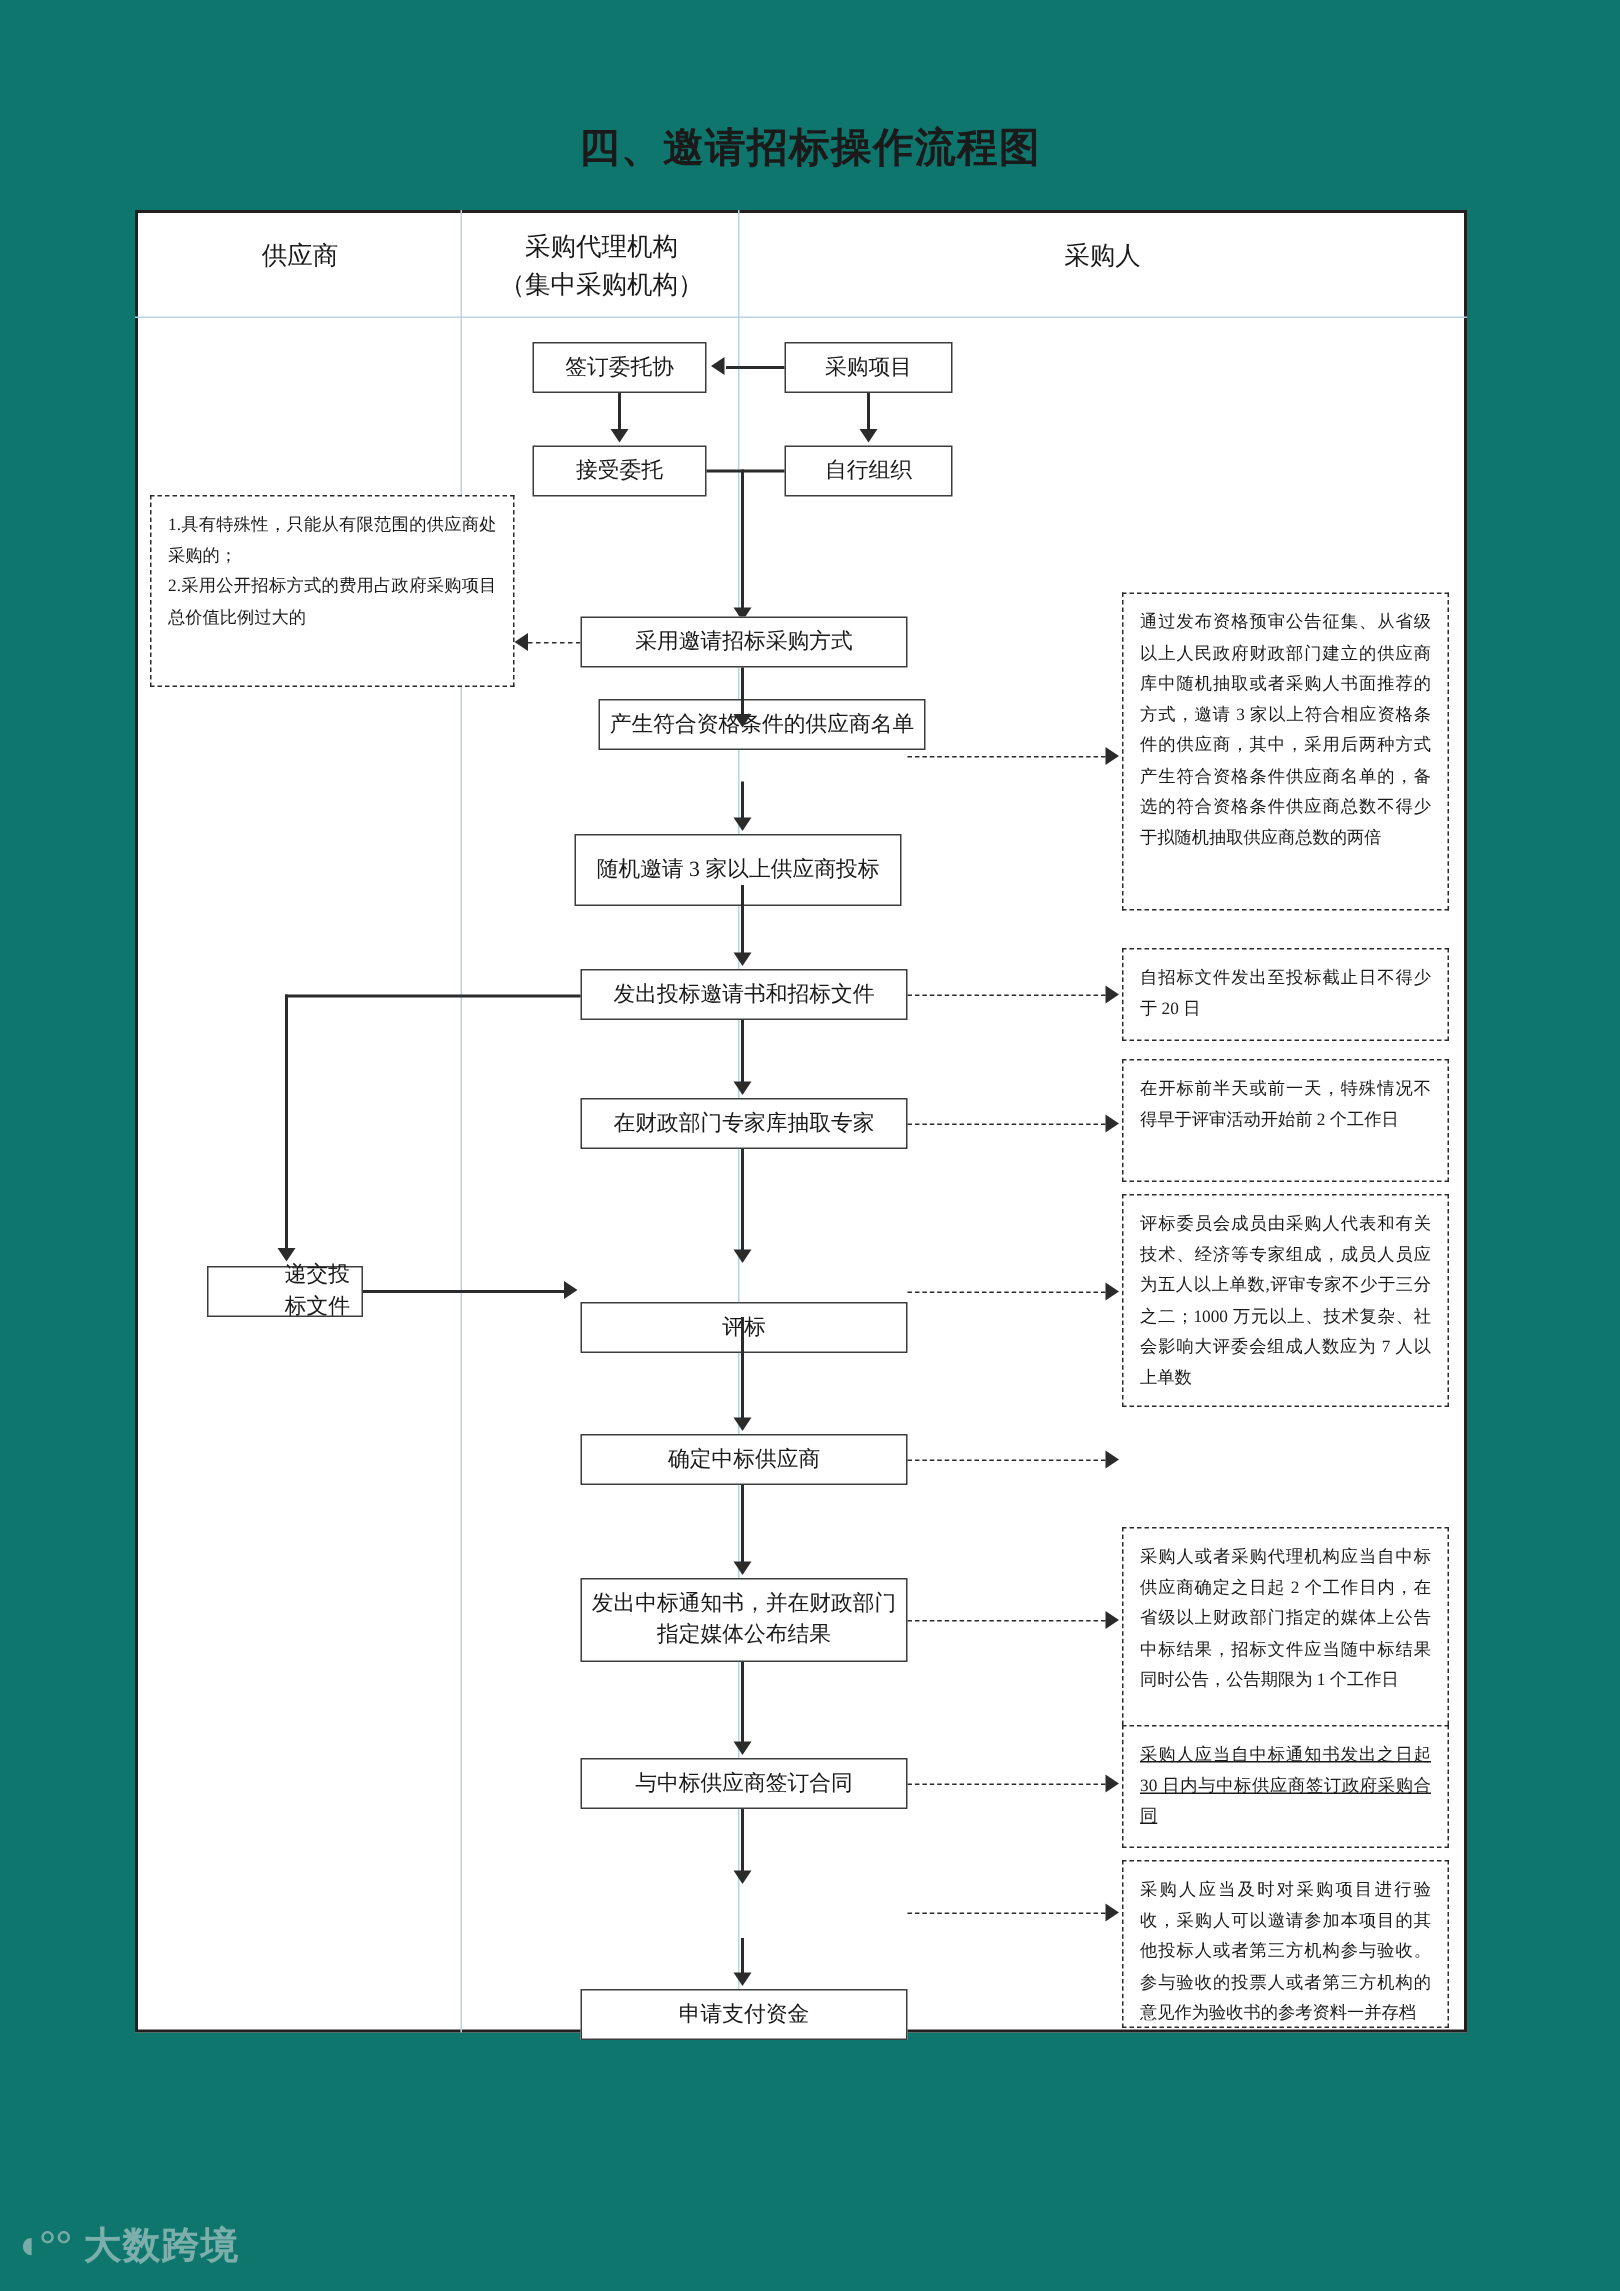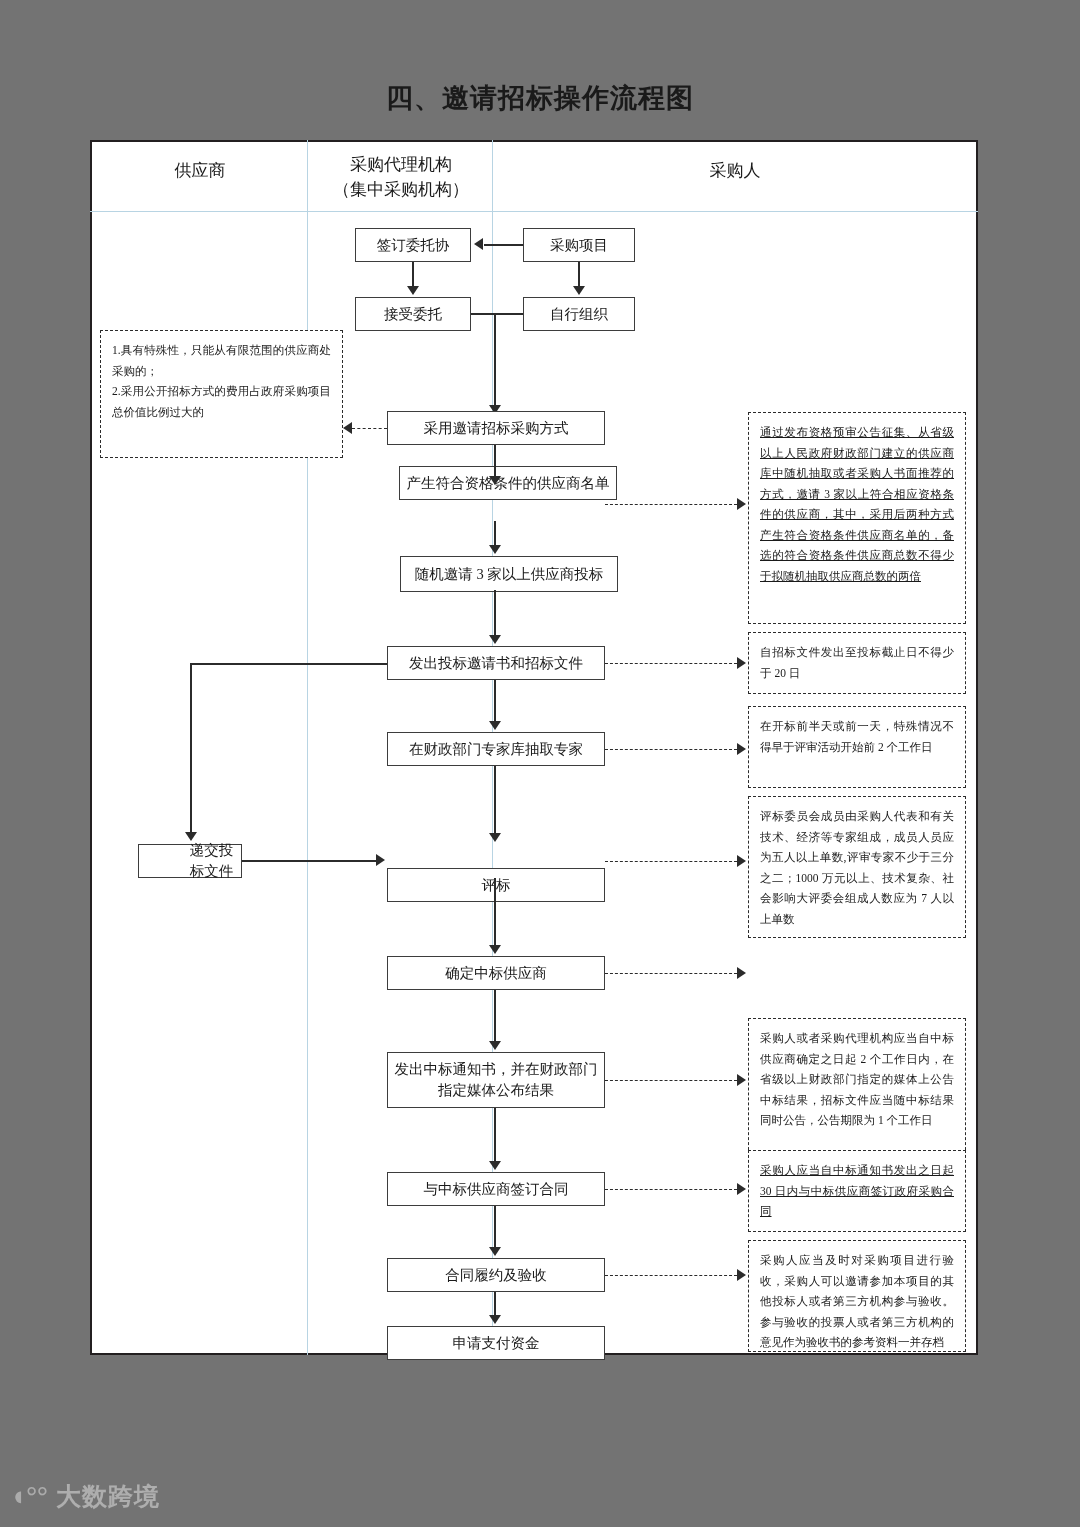--- a/index.html
+++ b/index.html
@@ -1,19 +1,19 @@
 <!DOCTYPE html>
 <html><head>
 <meta charset="utf-8">
 <style>
   html,body{margin:0;padding:0;background:#ffffff;}
   body{width:1080px;height:1527px;position:relative;
        font-family:"Liberation Serif","DejaVu Serif",serif;color:#1a1a1a;}
 
-  #page{position:absolute;left:0;top:0;width:1080px;height:1527px;overflow:hidden;background:#737373;}
+  #page{position:absolute;left:0;top:0;width:1080px;height:1527px;overflow:hidden;background:#0f766e;}
 
   
   .title{position:absolute;left:0;top:80px;width:1080px;text-align:center;
          font-size:27px;font-weight:bold;letter-spacing:1px;
          font-family:"Liberation Serif","DejaVu Serif",serif;}
 
   
   .frame{position:absolute;left:90px;top:140px;width:888px;height:1215px;
          border:2px solid #231f20;box-sizing:border-box;background:#fff;}
 
@@ -109,38 +109,37 @@
     <p>2.采用公开招标方式的费用占政府采购项目总价值比例过大的</p>
   </div>
 
   <div class="dln-h" style="left:352px;top:428px;width:35px;"></div>
   <div class="ar-l" style="left:343px;top:422px;"></div>
 
   <div class="box" style="left:387px;top:411px;width:218px;height:34px;">采用邀请招标采购方式</div>
 
   <div class="box" style="left:387px;top:466px;width:218px;height:34px;margin-left:12px;">产生符合资格条件的供应商名单</div>
 
-  <div class="box" style="left:400px;top:556px;width:218px;height:36px;">随机邀请 3 家以上供应商投标</div>
+  <div class="box" style="left:383px;top:556px;width:218px;height:48px;">随机邀请 3 家以上供应商投标</div>
 
   <div class="box" style="left:387px;top:646px;width:218px;height:34px;">发出投标邀请书和招标文件</div>
 
   <div class="box" style="left:387px;top:732px;width:218px;height:34px;">在财政部门专家库抽取专家</div>
 
   <div class="box" style="left:387px;top:844px;width:218px;height:34px;margin-top:24px;">评标</div>
 
   <div class="box" style="left:387px;top:956px;width:218px;height:34px;">确定中标供应商</div>
 
   <div class="box" style="left:387px;top:1052px;width:218px;height:56px;flex-direction:column;">
     <div>发出中标通知书，并在财政部门</div>
     <div>指定媒体公布结果</div>
   </div>
 
   <div class="box" style="left:387px;top:1172px;width:218px;height:34px;">与中标供应商签订合同</div>
 
-  <div class="box" style="left:387px;top:1258px;width:218px;height:34px;">合同履约及验收</div>
 
   <div class="box" style="left:387px;top:1326px;width:218px;height:34px;">申请支付资金</div>
 
   <div class="box" style="left:138px;top:844px;width:104px;height:34px;padding-left:47px;">递交投标文件</div>
 
   <div class="ln vln" style="left:494px;top:445px;height:33px;"></div>
   <div class="ar-d" style="left:489px;top:476px;"></div>
 
   <div class="ln vln" style="left:494px;top:521px;height:26px;"></div>
   <div class="ar-d" style="left:489px;top:545px;"></div>
@@ -169,21 +168,21 @@
   <div class="ln vln" style="left:494px;top:1292px;height:25px;"></div>
   <div class="ar-d" style="left:489px;top:1315px;"></div>
 
   <div class="ln hln" style="left:190px;top:663px;width:197px;"></div>
   <div class="ln vln" style="left:190px;top:663px;height:170px;"></div>
   <div class="ar-d" style="left:185px;top:832px;"></div>
 
   <div class="ln hln" style="left:242px;top:860px;width:134px;"></div>
   <div class="ar-r" style="left:376px;top:854px;"></div>
 
-  <div class="note" style="left:748px;top:412px;width:218px;height:212px;text-decoration:underline;">
+  <div class="note" style="left:748px;top:395px;width:218px;height:212px;">
     <span>通过发布资格预审公告征集、从省级以上人民政府财政部门建立的供应商库中随机抽取或者采购人书面推荐的方式，邀请 3 家以上符合相应资格条件的供应商，其中，采用后两种方式产生符合资格条件供应商名单的，备选的符合资格条件供应商总数不得少于拟随机抽取供应商总数的两倍</span>
   </div>
 
   <div class="note" style="left:748px;top:632px;width:218px;height:62px;">
     <span>自招标文件发出至投标截止日不得少于 20 日</span>
   </div>
 
   <div class="note" style="left:748px;top:706px;width:218px;height:82px;">
     <span>在开标前半天或前一天，特殊情况不得早于评审活动开始前 2 个工作日</span>
   </div>

